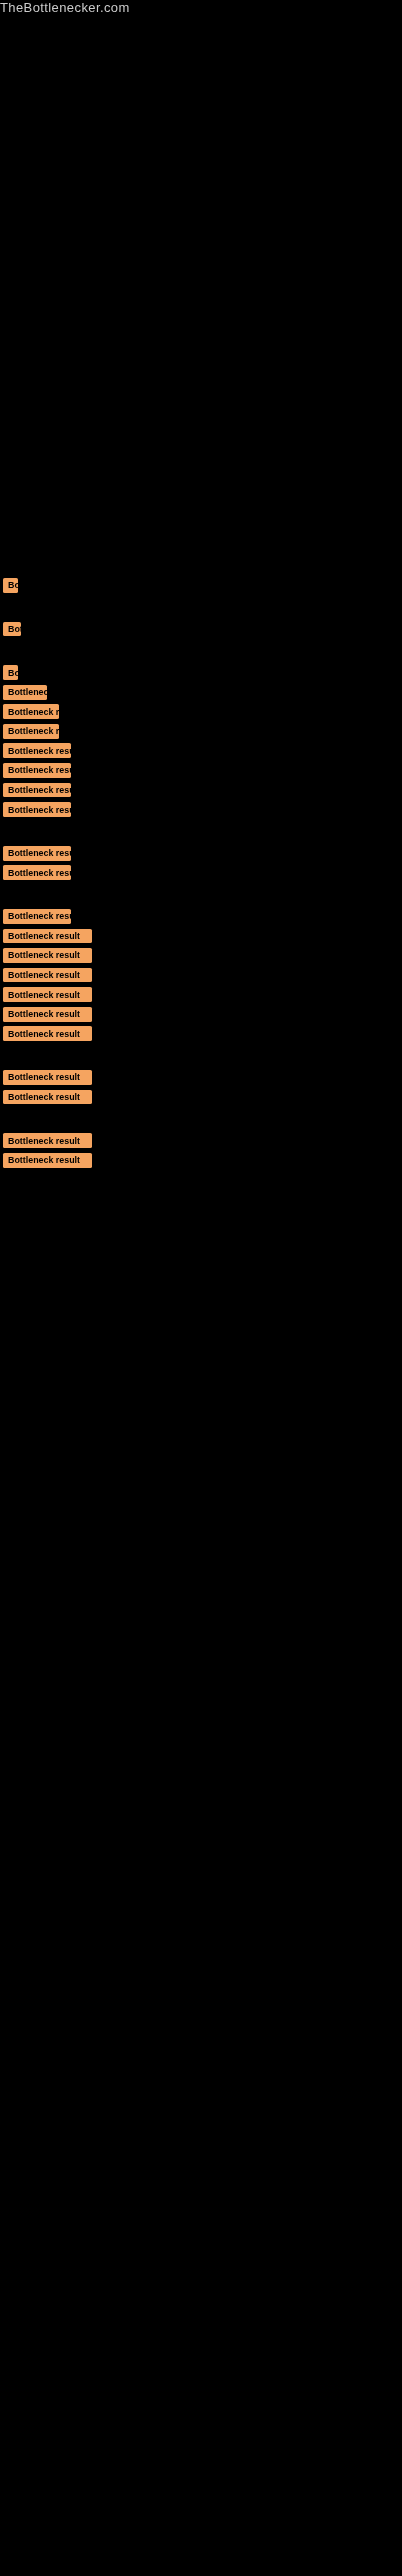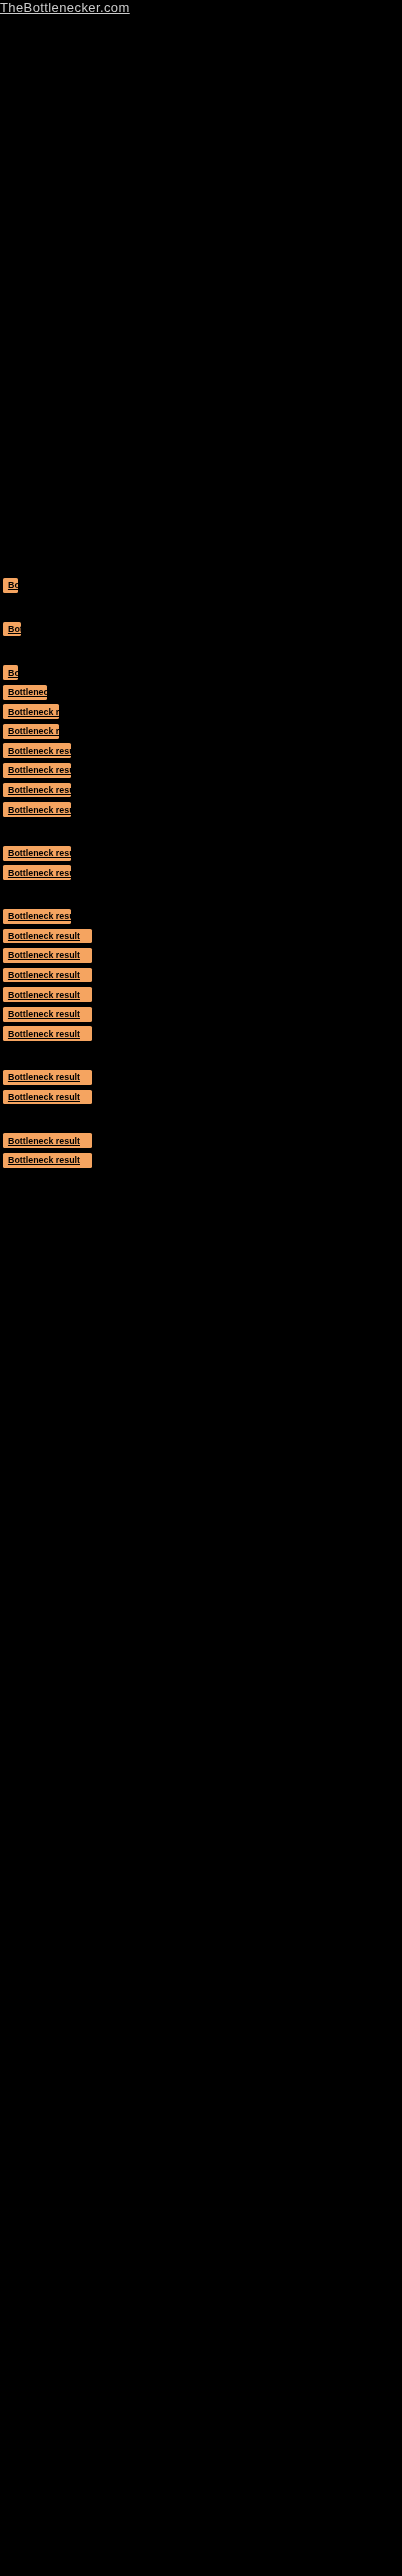--- a/index.html
+++ b/index.html
@@ -1,15 +1,15 @@
 <!DOCTYPE html>
 <html style="font-size:13px"><head>
   <meta charset="utf-8">
   <style>
-    * { margin: 0; padding: 0; box-sizing: border-box; text-decoration: underline; }
+    * { margin: 0; padding: 0; box-sizing: border-box; }
     body {
       background-color: #000;
       width: 403px;
       min-height: 2576px;
       font-family: Arial, sans-serif;
       position: relative;
     }
     .site-title {
       color: #ccc;
       font-size: 13px;

